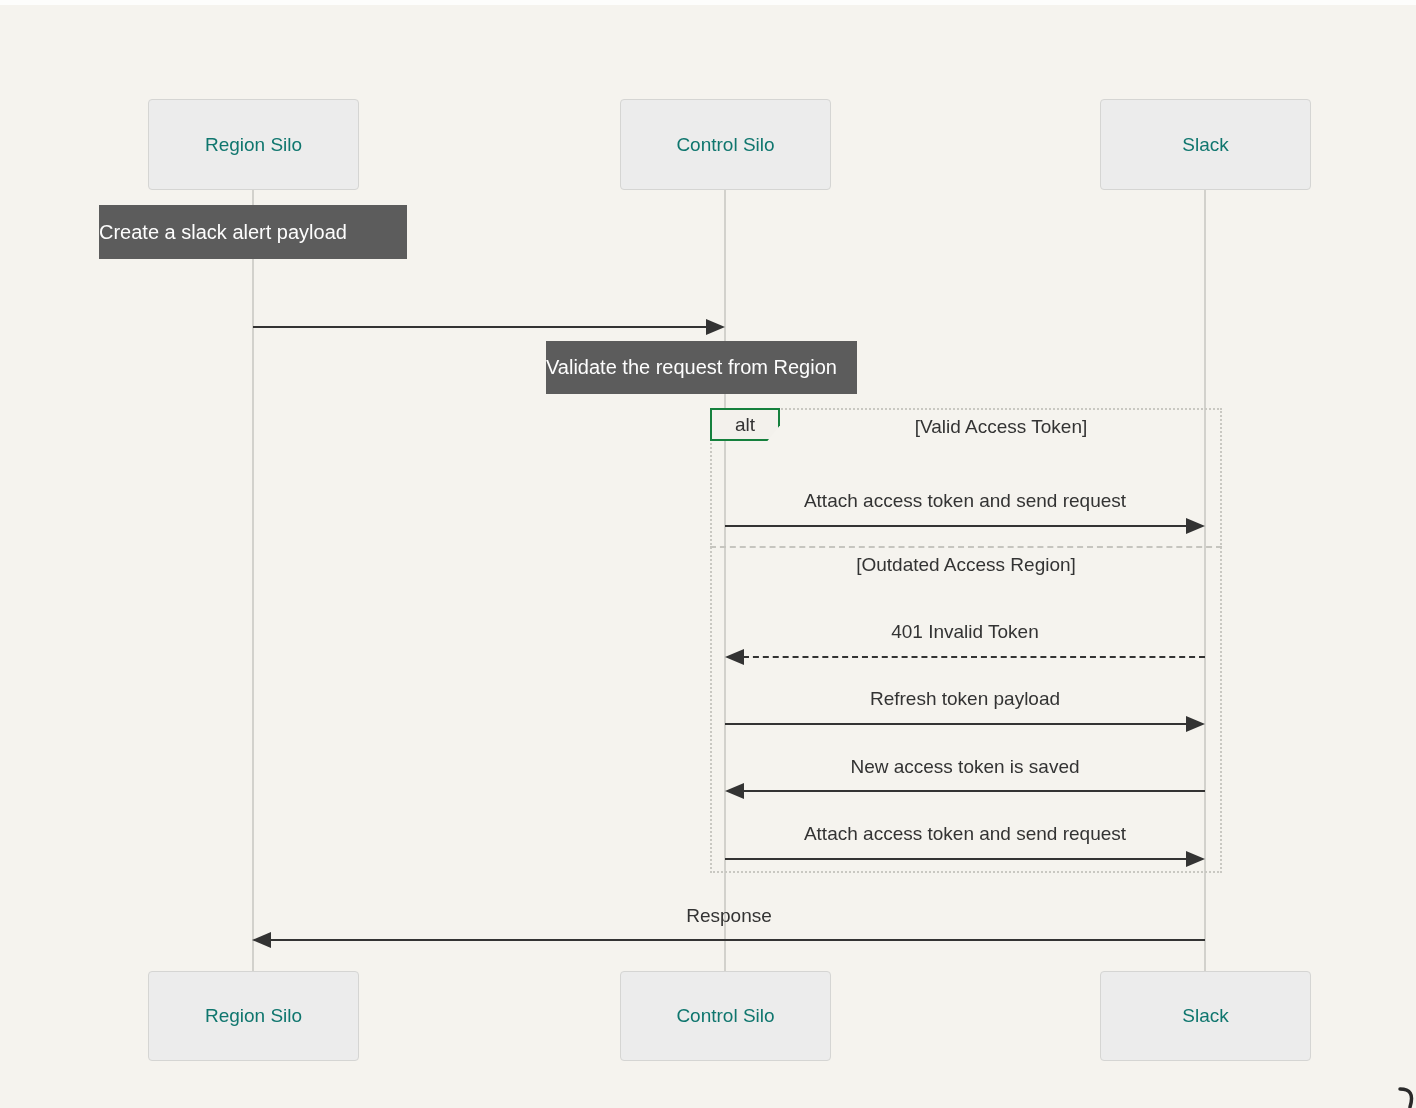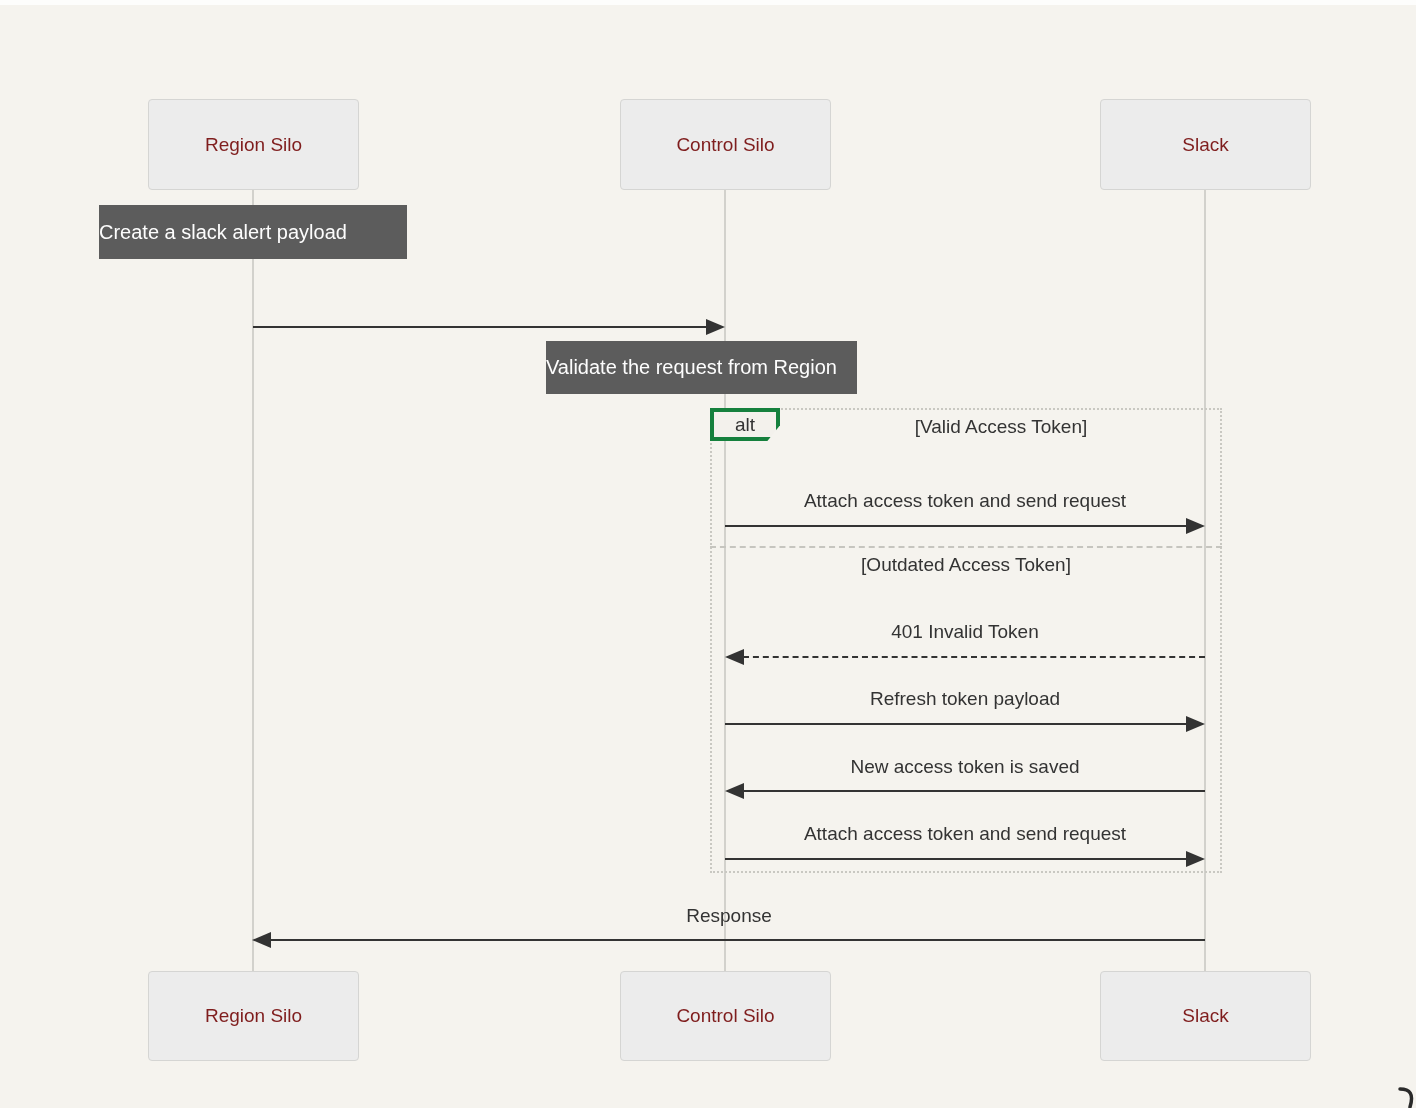--- a/index.html
+++ b/index.html
@@ -13,21 +13,21 @@
   .stage { position: relative; width: 1416px; height: 1108px; background: #f5f3ee; }
   .top-strip { position: absolute; left: 0; top: 0; width: 1416px; height: 5px; background: #fdfdfc; }
 
   .lifeline {
     position: absolute; width: 2px; background: #d2d1cc; top: 190px; height: 781px; z-index: 1;
   }
   .actor-box {
     position: absolute; width: 211px; height: 91px;
     background: #ececec; border: 1px solid #d5d5d3; border-radius: 4px;
     display: flex; align-items: center; justify-content: center;
-    font-size: 19px; color: #7f1d1d; z-index: 4;
+    font-size: 19px; color: #0f766e; z-index: 4;
   }
   .actor-box.bottom { height: 90px; }
 
   .note {
     position: absolute; background: #5c5c5c; color: #fdfdfd;
     display: flex; align-items: center; 
     font-size: 20px; z-index: 5;
   }
 
   .msg-label {
@@ -46,21 +46,21 @@
     border-top: 8px solid transparent; border-bottom: 8px solid transparent;
     border-right: 19px solid #333333;
   }
 
   .alt-frame {
     position: absolute; left: 710px; top: 408px; width: 512px; height: 465px;
     border: 2px dotted #c9c8c2; z-index: 2;
   }
   .alt-label {
     position: absolute; left: 710px; top: 408px; width: 70px; height: 33px;
-    background: #f3f1ec; border: 4px solid #15803d;
+    background: #f3f1ec; border: 2px solid #15803d;
     clip-path: polygon(0 0, 100% 0, 100% 52%, 82% 100%, 0 100%);
     display: flex; align-items: center; justify-content: center;
     font-size: 19px; color: #333333; z-index: 3;
   }
   .alt-cond {
     position: absolute; text-align: center; font-size: 19px; color: #333333;
     height: 26px; line-height: 26px; z-index: 3; white-space: nowrap;
   }
   .alt-divider {
     position: absolute; left: 710px; top: 546px; width: 512px; height: 0;
@@ -107,21 +107,21 @@
 
   <div class="msg-line" style="left:253px;top:326px;width:454px"></div>
   <div class="arrow-r" style="left:706px;top:319px"></div>
 
   <div class="alt-frame"></div>
   <div class="alt-label">
     <span>alt</span>
   </div>
   <div class="alt-cond" style="left:780px;top:414px;width:442px">[Valid Access Token]</div>
   <div class="alt-divider"></div>
-  <div class="alt-cond" style="left:710px;top:552px;width:512px">[Outdated Access Token]</div>
+  <div class="alt-cond" style="left:710px;top:552px;width:512px">[Outdated Access Region]</div>
 
   <div class="msg-label" style="left:725px;top:488px;width:480px">Attach access token and send request</div>
   <div class="msg-line" style="left:725px;top:525px;width:462px"></div>
   <div class="arrow-r" style="left:1186px;top:518px"></div>
 
   <div class="msg-label" style="left:725px;top:619px;width:480px">401 Invalid Token</div>
   <div class="msg-line dashed" style="left:743px;top:656px;width:462px"></div>
   <div class="arrow-l" style="left:725px;top:649px"></div>
 
   <div class="msg-label" style="left:725px;top:686px;width:480px">Refresh token payload</div>

